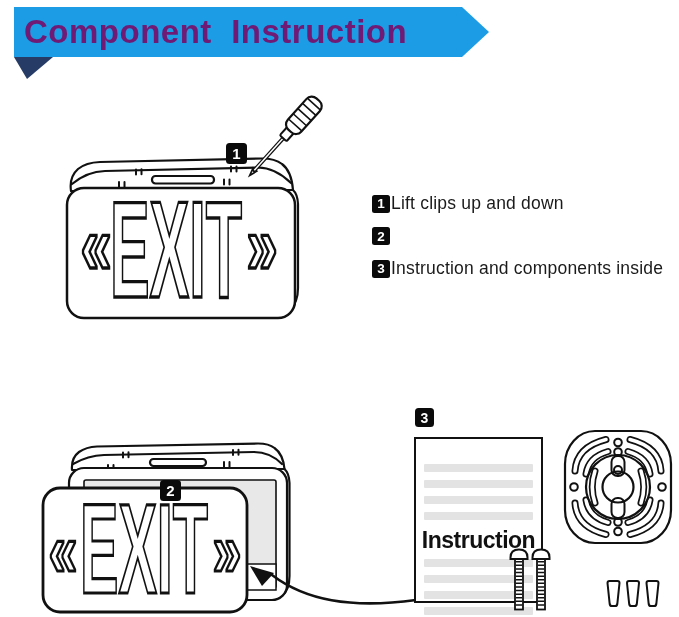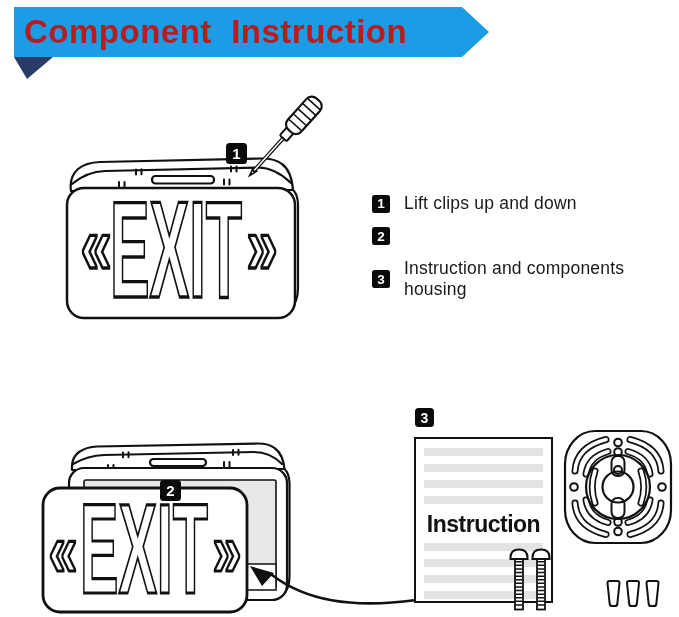--- a/index.html
+++ b/index.html
@@ -5,41 +5,41 @@
   html,body{margin:0;padding:0;background:#fff;}
   .stage{
     position:relative;width:679px;height:617px;background:#fff;overflow:hidden;
     font-family:"Liberation Sans",sans-serif;
   }
   .stage svg{overflow:visible;display:block;}
   .abs{position:absolute;}
   
   .banner-title{
     position:absolute;left:24px;top:13px;width:440px;
-    color:#b91c1c;font-weight:bold;font-size:33px;line-height:38px;
+    color:#701a75;font-weight:bold;font-size:33px;line-height:38px;
     white-space:pre;letter-spacing:0.5px;
   }
   
   .fig-badge{
     position:absolute;width:21px;height:21px;background:#0a0a0a;color:#fff;
     font-weight:bold;font-size:15px;display:flex;align-items:center;justify-content:center;
     border-radius:3.5px;
   }
   
   .steps{position:absolute;left:372px;top:193px;}
   .step-row{display:flex;align-items:center;margin-bottom:13px;}
   .step-badge{
     width:18px;height:18px;background:#0a0a0a;color:#fff;font-weight:bold;font-size:13.5px;
     display:flex;align-items:center;justify-content:center;border-radius:2.5px;flex:0 0 auto;
   }
-  .step-label{margin-left:14px;font-size:17.5px;color:#1a1a1a;letter-spacing:0.2px;}
+  .step-label{margin-left:1px;font-size:17.5px;color:#1a1a1a;letter-spacing:0.2px;text-align:right;}
   
   .paper{
-    position:absolute;left:414px;top:437px;width:139px;height:166px;
-    box-sizing:border-box;border:2px solid #111;background:#fff;padding-top:9px;
+    position:absolute;left:414px;top:437px;width:129px;height:166px;
+    box-sizing:border-box;border:2px solid #111;background:#fff;padding-top:25px;
   }
   .paper .bar{height:8px;background:#e3e3e3;margin:0 8px 8px 8px;border-radius:1px;}
   .paper-title{
     font-weight:bold;font-size:23px;line-height:25px;color:#111;text-align:center;
     letter-spacing:-0.5px;margin:3px 0 6px 0;
   }
   
   .ln{fill:none;stroke:#111;stroke-width:2.2;stroke-linejoin:round;stroke-linecap:round;}
   .ln-w{fill:#fff;stroke:#111;stroke-width:2.2;stroke-linejoin:round;stroke-linecap:round;}
   .tick{fill:none;stroke:#111;stroke-width:2;stroke-linecap:round;}
@@ -95,21 +95,21 @@
   <div class="steps">
     <div class="step-row">
       <div class="step-badge">1</div>
       <div class="step-label">Lift clips up and down</div>
     </div>
     <div class="step-row">
       <div class="step-badge">2</div>
     </div>
     <div class="step-row">
       <div class="step-badge">3</div>
-      <div class="step-label">Instruction and components housing</div>
+      <div class="step-label">Instruction and components inside</div>
     </div>
   </div>
 
   <svg class="abs" style="left:28px;top:428px" width="270" height="190" viewBox="0 0 270 190">
     <g>
       <path class="ln-w" d="M44,42 Q43,30 51,24 Q58,19 69,18.5 L230,15.5 Q241,15.5 246.5,20 Q255,26 256.5,41 Z"></path>
       <path class="ln" d="M45,36 Q60,27.5 76,27 L226,24 Q242,24 254,36"></path>
       <rect class="ln" x="122" y="31" width="56" height="7" rx="3.5"></rect>
       <g class="tick">
         <path d="M95,24.5 v5 M100.5,24.3 v5"></path>

